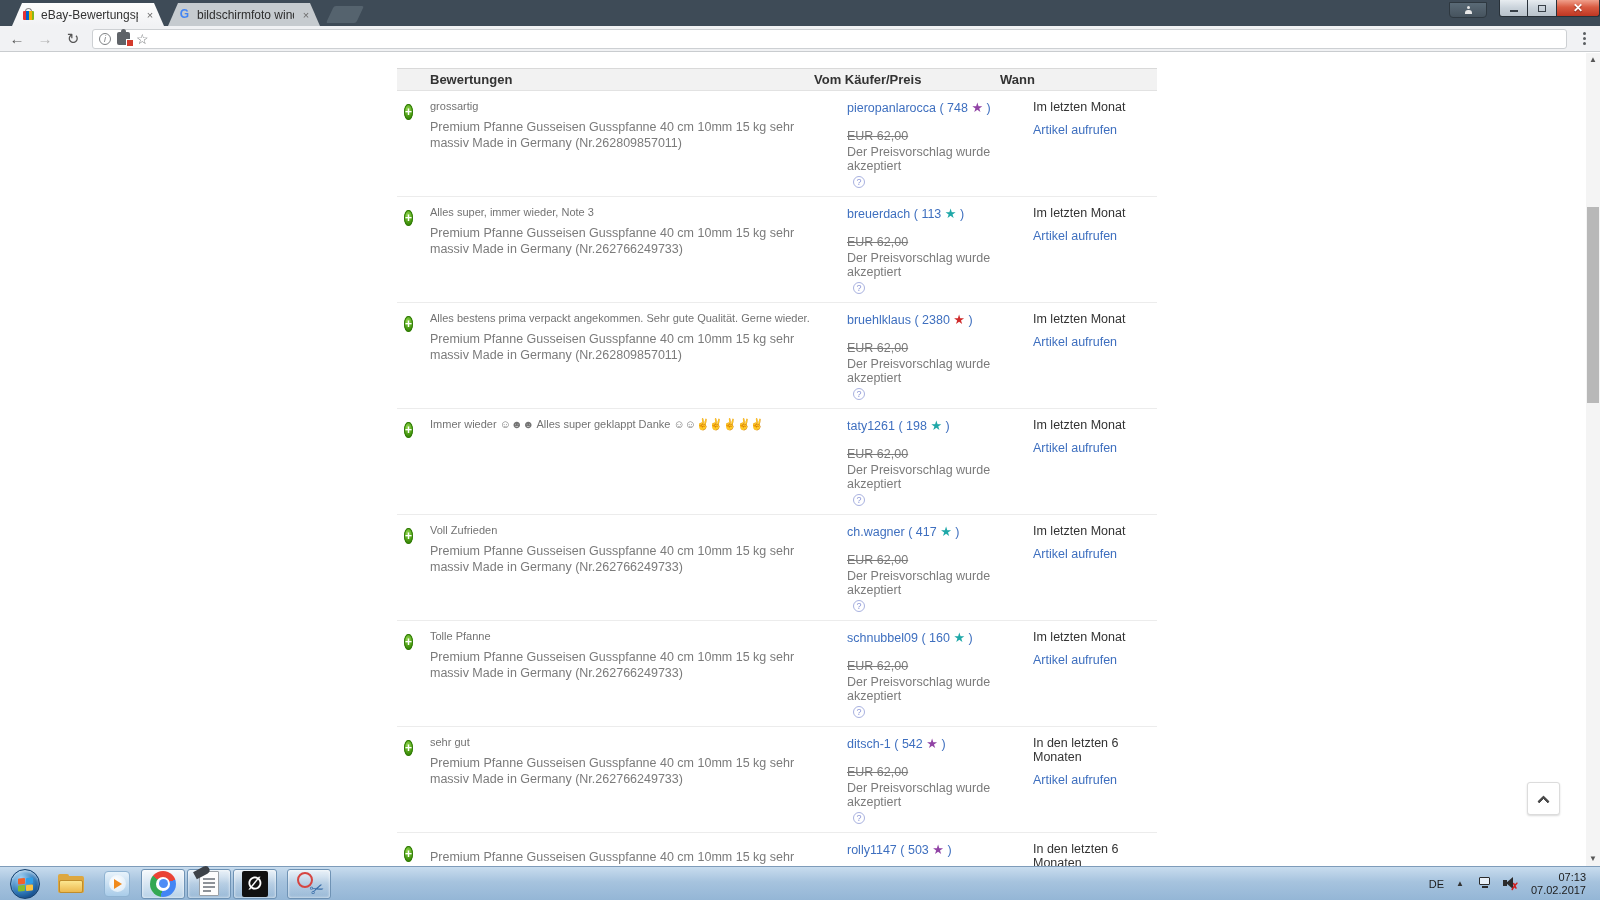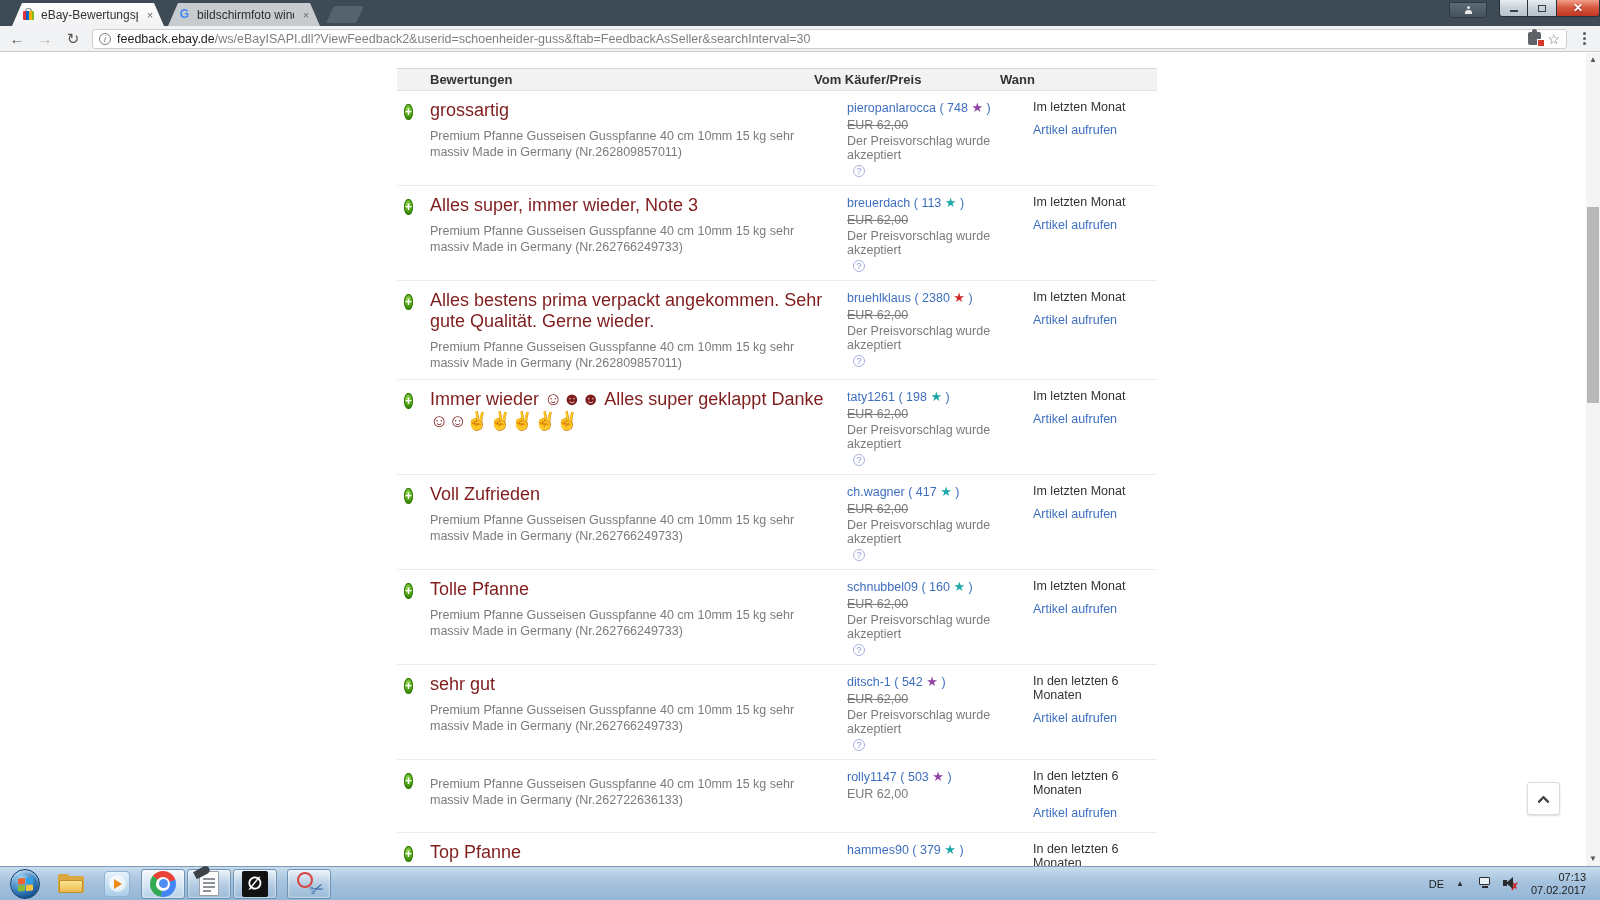--- a/index.html
+++ b/index.html
@@ -67,27 +67,27 @@
            height:23px; align-items:center; font-size:13px; font-weight:bold; color:#333; }
   .th1 { width:417px; padding-left:33px; }
   .th2 { width:186px; }
   .th3 { width:124px; }
   .frow { display:flex; border-bottom:1px solid #ececec; padding:9px 0 8px 0; min-height:73px; }
   .c-icon { width:33px; padding-left:7px; padding-top:2px; }
   .plus-ic { width:14px; height:14px; border-radius:50%; border:1px solid #2e7a06;
              background:radial-gradient(circle at 35% 30%, #8fd44c, #4a9c12 65%, #357a06);
              color:#fff; font-size:12px; line-height:13px; font-weight:bold; text-align:center; }
   .c-main { width:417px; padding-right:18px; }
-  .comment { font-size:18px; color:#7f1d1d; }
+  .comment { font-size:11px; color:#737373; }
   .item { font-size:12.5px; color:#7b7b7b; margin-top:7px; line-height:16px; max-width:397px; }
   .c-buyer { width:186px; font-size:12.5px; }
   .buyer-line { color:#3e6fbf; }
   .buyer-link { color:#3e6fbf; text-decoration:none; }
   .fstar { font-size:13px; }
-  .price-line { color:#7b7b7b; font-size:12.5px; margin-top:3px; }
+  .price-line { color:#7b7b7b; font-size:12.5px; margin-top:14px; }
   .price-line .struck { text-decoration:line-through; }
   .offer-line { color:#7b7b7b; font-size:12.5px; margin-top:2px; }
   .q-ic { width:12px; height:12px; border:1px solid #a9b2e0; border-radius:50%; color:#8a94d6; font-size:9px;
           line-height:11px; text-align:center; margin:3px 0 0 6px; }
   .c-when { width:124px; font-size:12.5px; color:#333; }
   .action-link { display:block; color:#3e6fbf; margin-top:9px; text-decoration:none; font-size:12.5px; }
 
   
   .top-btn { position:absolute; left:1527px; top:718px; width:33px; height:33px; background:#fff;
              border:1px solid #dcdcdc; border-radius:3px; box-shadow:0 1px 2px rgba(0,0,0,.15);
@@ -198,21 +198,20 @@
         <span class="glyph-close">✕</span>
       </div>
   </div>
 
   <div class="toolbar">
     <span class="nav-ic">←</span>
     <span class="nav-ic disabled">→</span>
     <span class="nav-ic">↻</span>
     <div class="omnibox">
       <span class="info-ic">i</span>
-      <span class="url"><span class="domain">feedback.ebay.de</span><span class="path">/ws/eBayISAPI.dll?ViewFeedback2&amp;userid=schoenheider-guss&amp;ftab=FeedbackAsSeller&amp;searchInterval=30</span></span>
       <span class="puzzle"></span>
       <span class="star-ic">☆</span>
     </div>
     <div class="menu-dots">
         <i></i>
         <i></i>
         <i></i>
       </div>
   </div>
 

